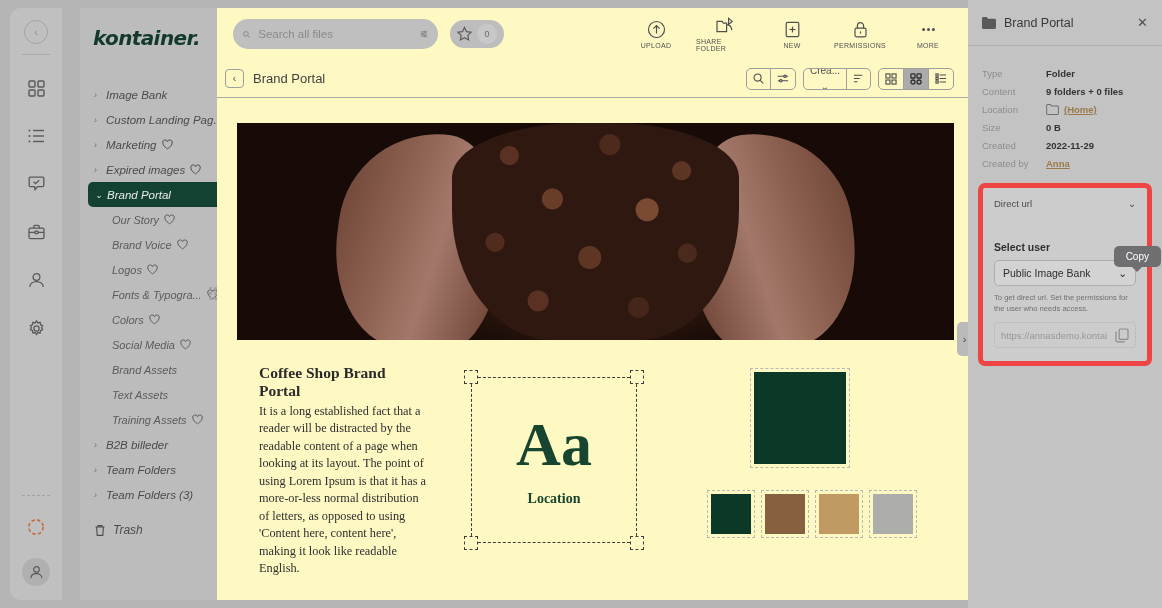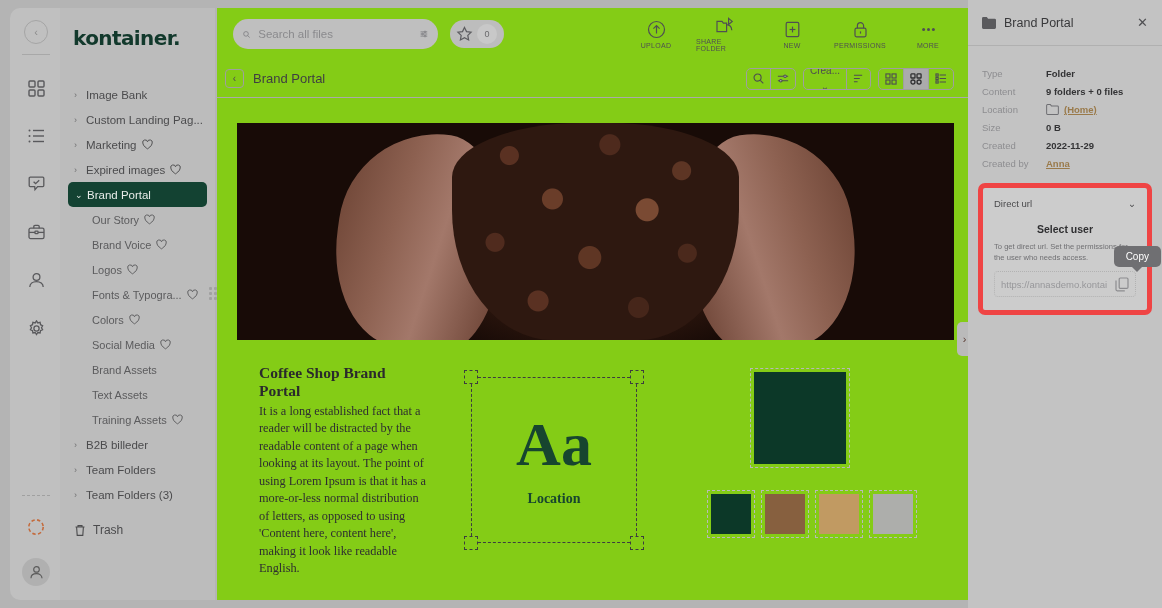--- a/index.html
+++ b/index.html
@@ -40,23 +40,24 @@
   .rail-spacer { flex: 1; }
   .rail-dashed { width: 28px; border-top: 1px dashed #a0a0a0; margin-bottom: 14px; }
   .rail-avatar {
     width: 28px; height: 28px; border-radius: 50%;
     background: #b0b0b0; display:flex; align-items:center; justify-content:center;
     color: #5a5a5a; margin-bottom: 14px;
   }
 
   
   .sidebar {
-    position: absolute; left: 60px; top: 8px; bottom: 8px; width: 155px;
+    position: absolute; left: 80px; top: 8px; bottom: 8px; width: 155px;
     background: #bcbcbc;
     padding: 0;
+    font-style: italic;
   }
   .logo {
     font-family: "DejaVu Sans", sans-serif;
     font-weight: bold; font-size: 20px; letter-spacing: -0.6px;
     color: #12392c;
     padding: 18px 0 0 13px;
   }
   .tree { margin-top: 32px; }
   .tree-row {
     display: flex; align-items: center; gap: 5px;
@@ -82,21 +83,21 @@
     position: absolute; left: 209px; top: 287px;
     width: 9px; height: 14px;
     display: grid; grid-template-columns: 3px 3px; grid-template-rows: repeat(3, 3px);
     gap: 2px;
   }
   .grip i { background: #a1a1a1; border-radius: 1px; display:block; width:3px; height:3px; }
 
   
   .main {
     position: absolute; left: 217px; top: 8px; right: 194px; bottom: 8px;
-    background: #84cc16;
+    background: #fef9c3;
   }
   .topbar {
     height: 52px; display: flex; align-items: center;
     padding: 0 12px 0 16px; gap: 12px;
   }
   .search {
     width: 205px; height: 30px; border-radius: 15px;
     background: #bfbfbf; display: flex; align-items: center;
     padding: 0 10px; gap: 8px;
   }
@@ -242,21 +243,21 @@
   .inf-v { color: #333335; font-weight: bold; display: flex; align-items: center; gap: 5px; }
   .inf-link { color: #9a7a4a; text-decoration: underline; font-weight: bold; }
 
   .durl {
     margin: 14px 10px 0 10px; background: #ccc;
     border: 5px solid #ef4444; border-radius: 7px; padding: 10px 11px 13px 11px;
     position: relative;
   }
   .durl-head { display: flex; align-items: center; font-size: 9.5px; color: #4a4a4c; }
   .durl-head span:first-child { flex: 1; }
-  .durl-sub { font-size: 10.5px; font-weight: bold; color: #2f2f31; margin-top: 14px; text-align: center; }
+  .durl-sub { font-size: 10.5px; font-weight: bold; color: #2f2f31; margin-top: 32px; }
   .durl-select {
     margin-top: 7px; height: 26px; background: #d3d3d3;
     border: 1px solid #adadad; border-radius: 5px;
     display: flex; align-items: center; padding: 0 8px;
     font-size: 10.5px; color: #2f2f31;
   }
   .durl-select span:first-child { flex: 1; }
   .durl-note { font-size: 7.6px; color: #6f6f72; line-height: 1.45; margin-top: 6px; }
   .durl-input {
     margin-top: 8px; height: 26px; border: 1px dotted #b2b2b2; border-radius: 4px;
@@ -677,20 +678,24 @@
           </div>
         </div>
       </div>
 
     <div class="durl">
       <div class="durl-head">
         <span>Direct url</span>
         <span>⌄</span>
       </div>
       <div class="durl-sub">Select user</div>
+      <div class="durl-select">
+        <span>Public Image Bank</span>
+        <span>⌄</span>
+      </div>
       <div class="durl-note">To get direct url. Set the permissions for the user who needs access.</div>
       <div class="durl-input">
         <span>https://annasdemo.kontai</span>
         <svg width="14" height="15" viewBox="0 0 14 15" fill="none" stroke="#8c8c8f" stroke-width="1.2">
           <rect x="4.2" y="1" width="8.8" height="10.4" rx="1.2"></rect>
           <path d="M9.8 13.8H2.2A1.2 1.2 0 011 12.6V3.6"></path>
         </svg>
       </div>
       <div class="tooltip">Copy</div>
     </div>

